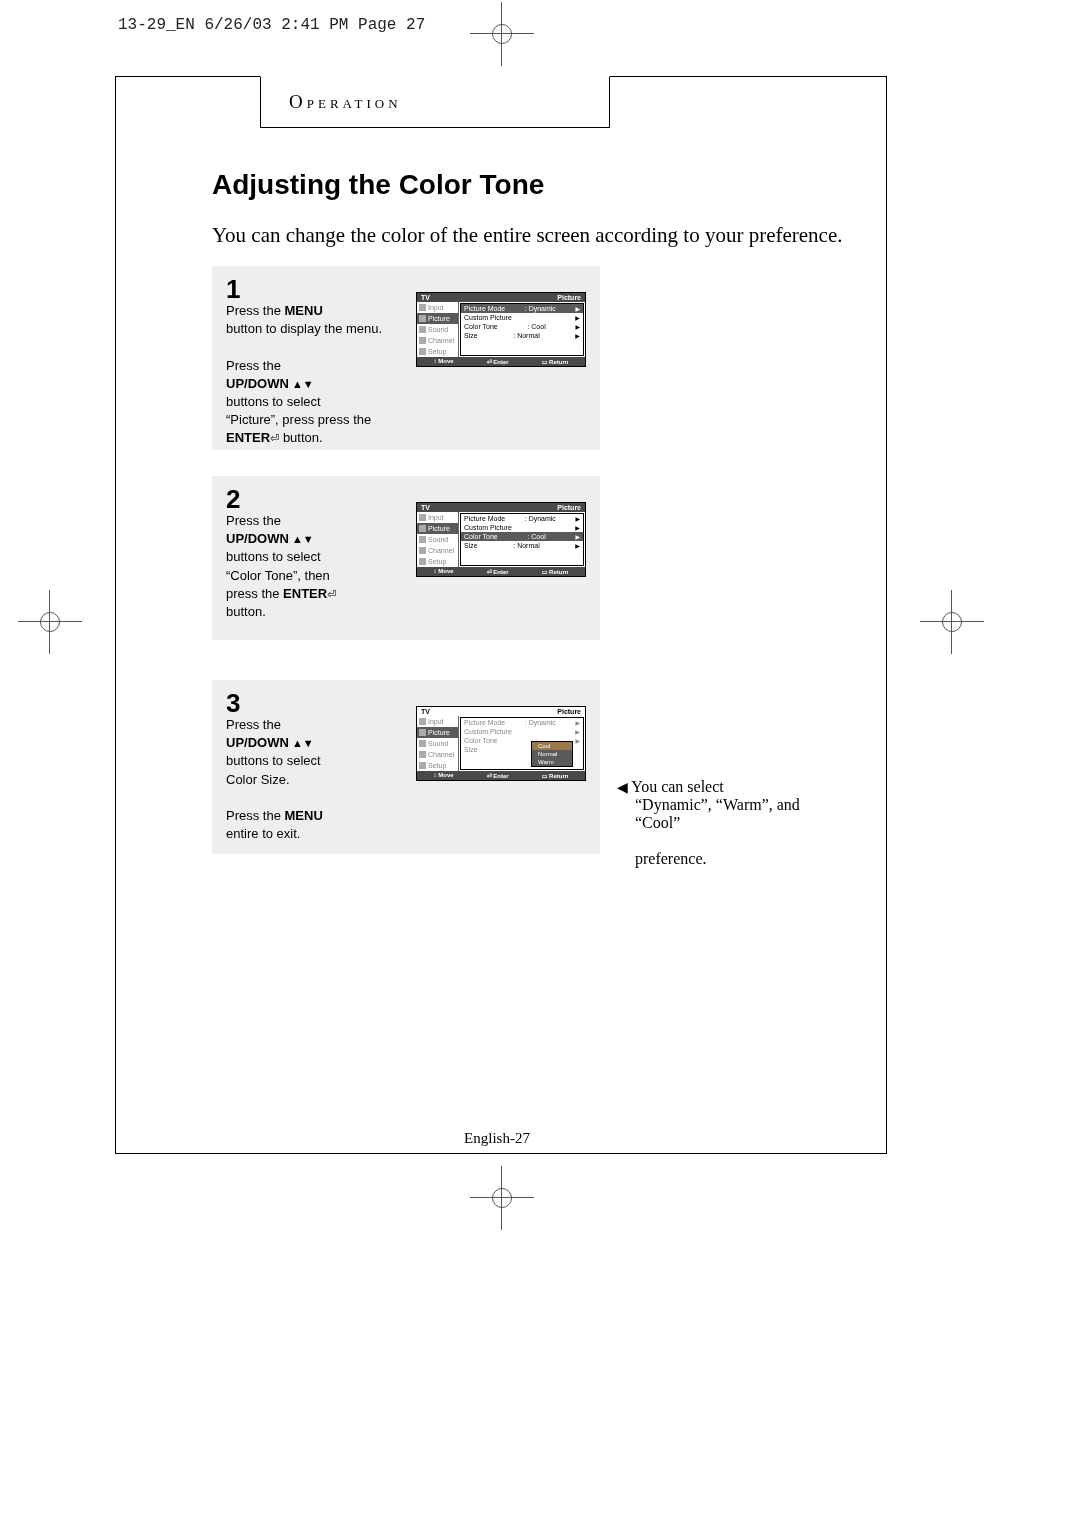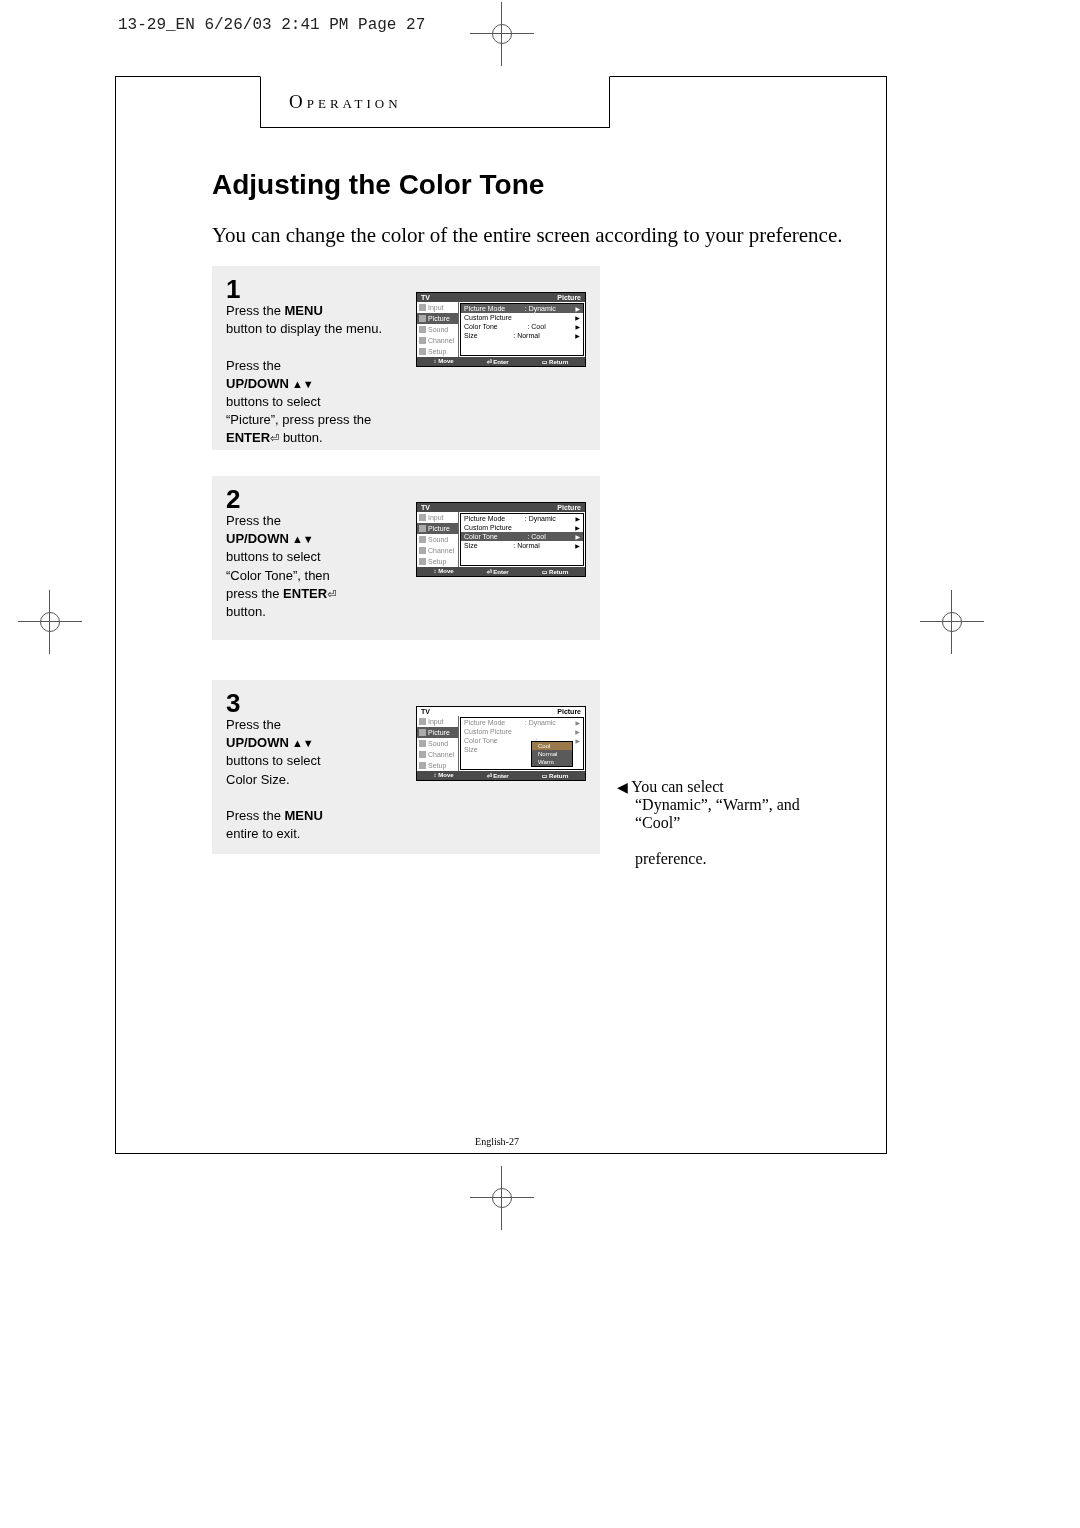--- a/index.html
+++ b/index.html
@@ -128,21 +128,21 @@
   .osd-popup .psel { background:#9a7a4a; }
 
   .sidenote {
     position:absolute; top:570px; left:405px; width:230px;
     font-family:"Times New Roman",serif; font-size:16px;margin-top:39px;
   }
   .sidenote .tri { font-size:14px; }
 
   .pagenum {
     position:absolute; bottom:6px; left:0; right:8px; text-align:center;
-    font-family:"Times New Roman",serif; font-size:10px;
+    font-family:"Times New Roman",serif; font-size:15px;
   }
   .enter-glyph { font-size:11px; }
 </style>
 </head>
 <body>
 
 <div class="crop-top">
     <div class="crop-circle"></div>
   </div>
 <div class="crop-bottom">

